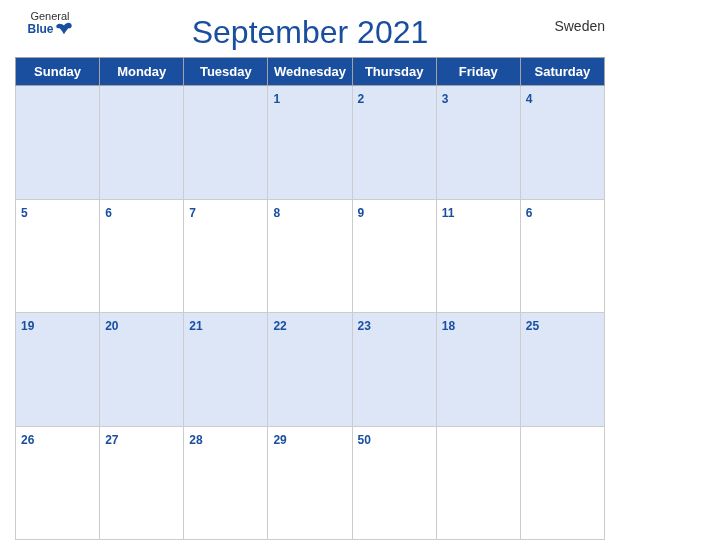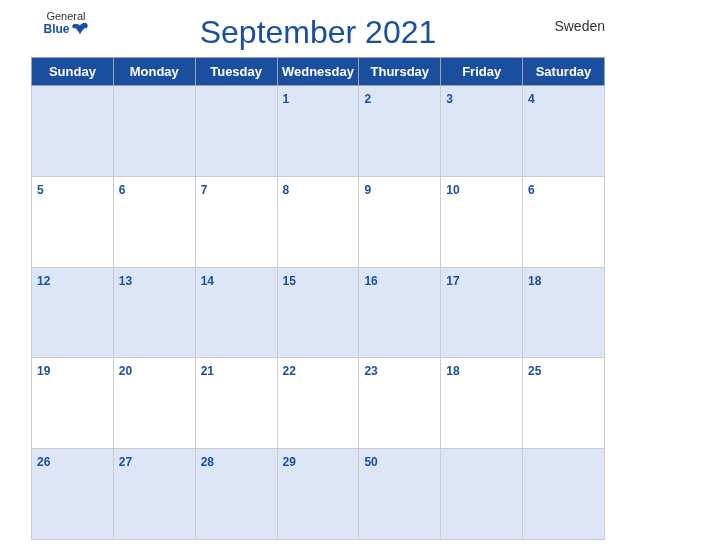--- a/index.html
+++ b/index.html
@@ -6,21 +6,21 @@
     body {
       width: 712px;
       height: 550px;
       background: #fff;
       font-family: Arial, sans-serif;
       overflow: hidden;
     }
     .calendar-container {
       width: 620px;
       height: 550px;
-      padding: 10px 15px 10px 31px;
+      padding: 10px 15px 10px 15px;
       display: flex;
       flex-direction: column;
     }
     .header {
       display: flex;
       align-items: center;
       justify-content: center;
       position: relative;
       margin-bottom: 6px;
       padding-top: 4px;
@@ -137,31 +137,22 @@
           <td><span class="day-num">2</span></td>
           <td><span class="day-num">3</span></td>
           <td><span class="day-num">4</span></td>
         </tr>
         <tr>
           <td><span class="day-num">5</span></td>
           <td><span class="day-num">6</span></td>
           <td><span class="day-num">7</span></td>
           <td><span class="day-num">8</span></td>
           <td><span class="day-num">9</span></td>
-          <td><span class="day-num">10</span></td>
+          <td><span class="day-num">11</span></td>
           <td><span class="day-num">6</span></td>
-        </tr>
-        <tr>
-          <td><span class="day-num">12</span></td>
-          <td><span class="day-num">13</span></td>
-          <td><span class="day-num">14</span></td>
-          <td><span class="day-num">15</span></td>
-          <td><span class="day-num">16</span></td>
-          <td><span class="day-num">17</span></td>
-          <td><span class="day-num">18</span></td>
         </tr>
         <tr>
           <td><span class="day-num">19</span></td>
           <td><span class="day-num">20</span></td>
           <td><span class="day-num">21</span></td>
           <td><span class="day-num">22</span></td>
           <td><span class="day-num">23</span></td>
           <td><span class="day-num">18</span></td>
           <td><span class="day-num">25</span></td>
         </tr>

